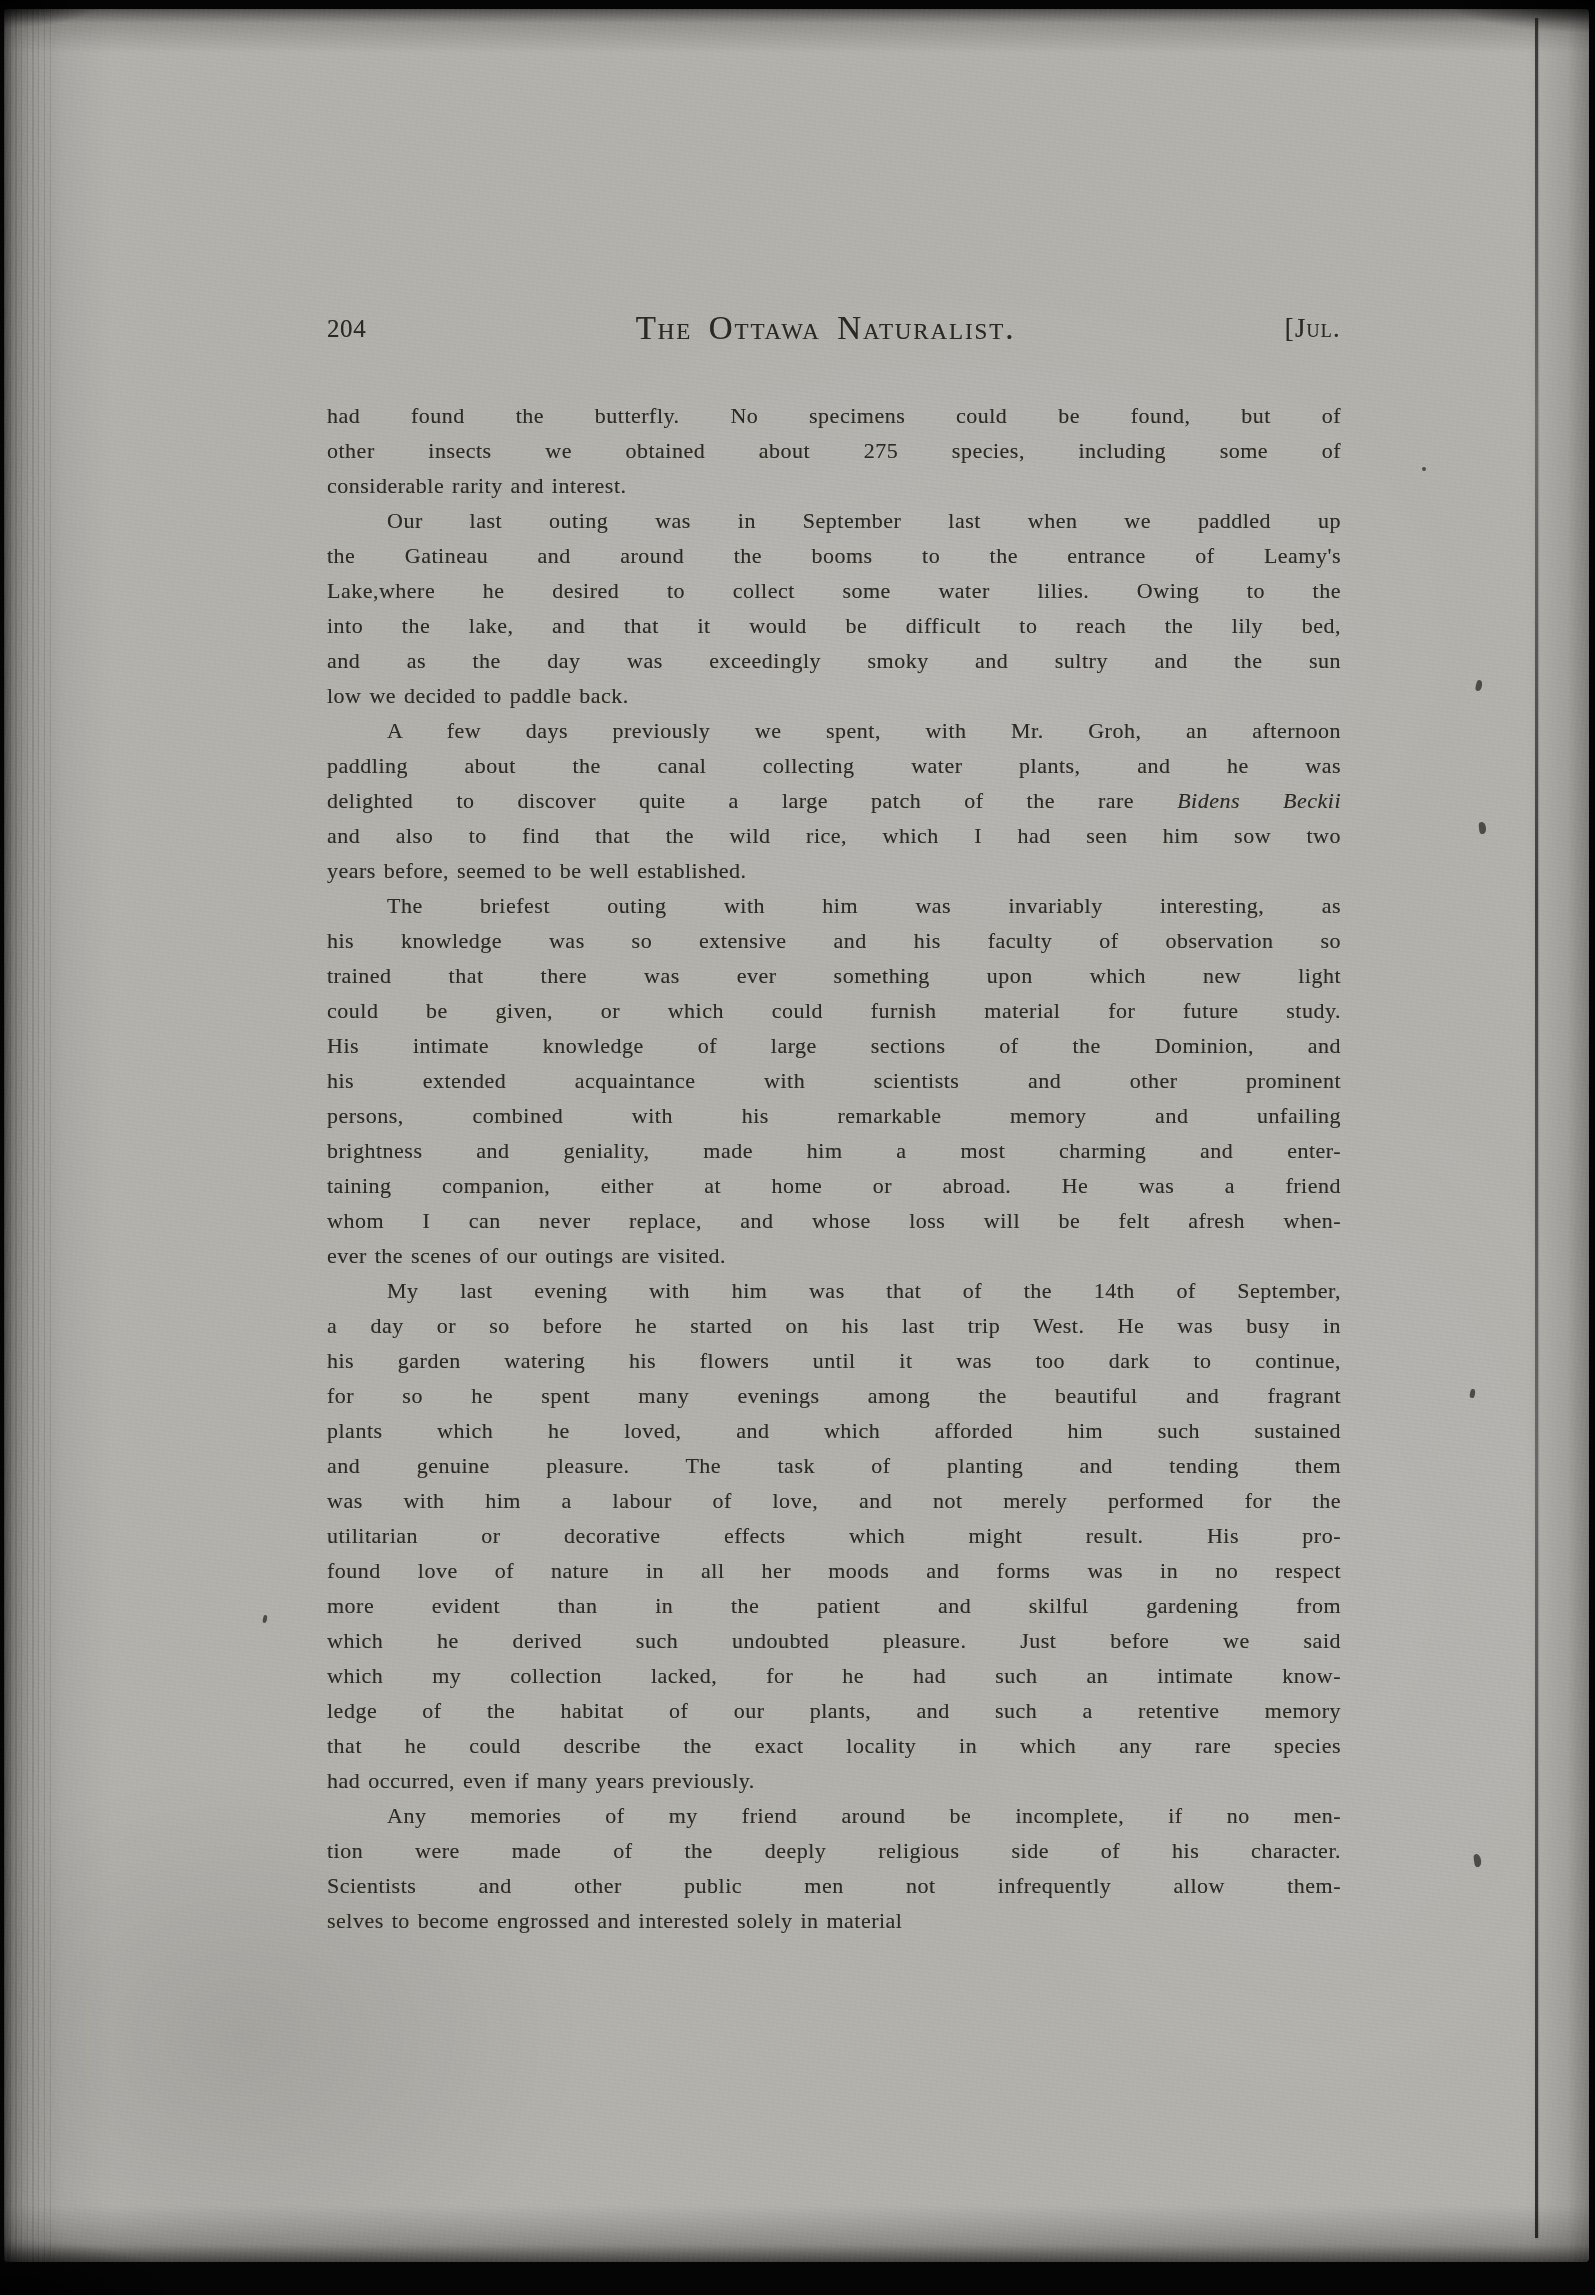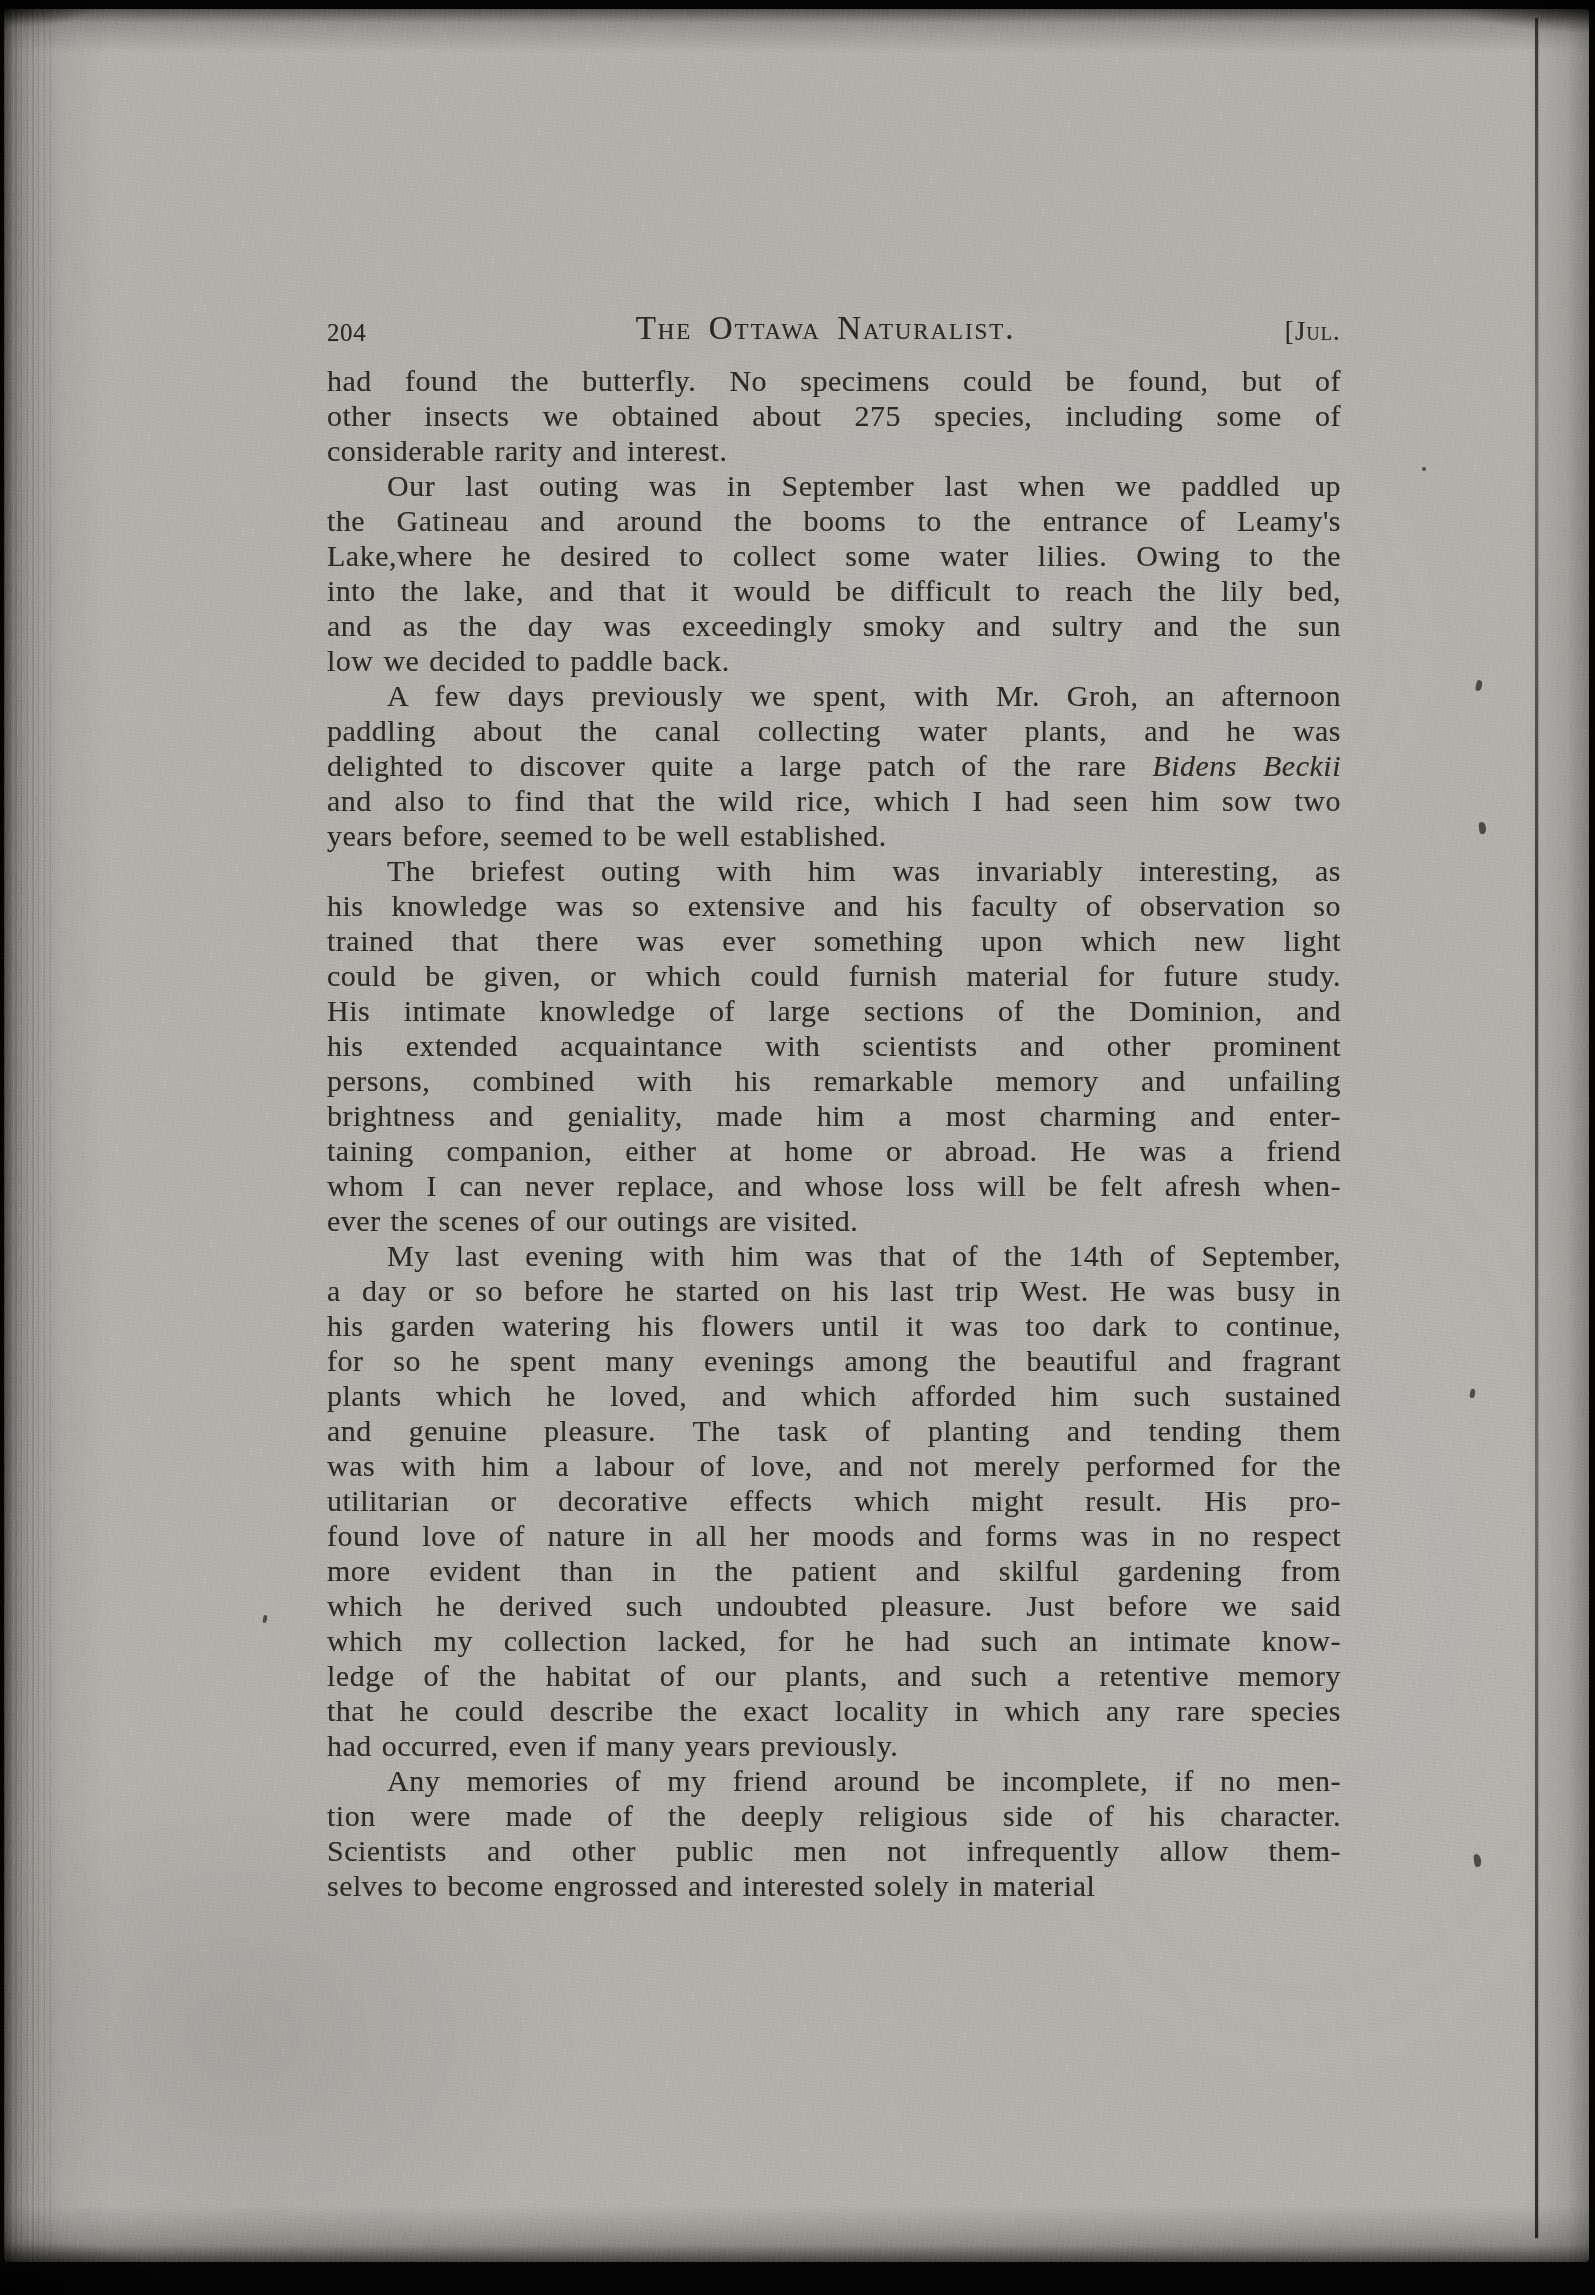--- a/index.html
+++ b/index.html
@@ -72,21 +72,21 @@
     position: absolute; left: 0; bottom: 0; width: 252px; height: 76px;
     background: radial-gradient(252px 76px at 0% 100%, rgba(0,0,0,0.8), transparent 75%);
   }
 
   .page-header {
     position: absolute;
     left: 327px;
     top: 310px;
     width: 1014px;
     display: flex;
-    align-items: flex-end;
+    align-items: center;
     color: #2c2822;
     text-shadow: 0 0 0.6px rgba(44,40,34,0.45);
     gap: 18px;
   }
   .page-number {
     font-size: 25px;
     letter-spacing: 0.6px;
     flex: 0 0 auto;
   }
   .journal-title {
@@ -100,24 +100,24 @@
   .issue-date {
     flex: 0 0 auto;
     font-variant: small-caps;
     font-size: 26.4px;
     letter-spacing: 1.3px;
   }
 
   .page-body {
     position: absolute;
     left: 327px;
-    top: 363px;
+    top: 398px;
     width: 1014px;
     color: #2e2a23;
-    font-size: 30px;
+    font-size: 22px;
     line-height: 35px;
     letter-spacing: 0.5px;
     word-spacing: 1.9px;
     text-shadow: 0 0 0.6px rgba(46,42,36,0.4);
   }
   .paragraph { margin: 0; }
   .line {
     text-align: justify;
     text-align-last: justify;
     white-space: normal;

